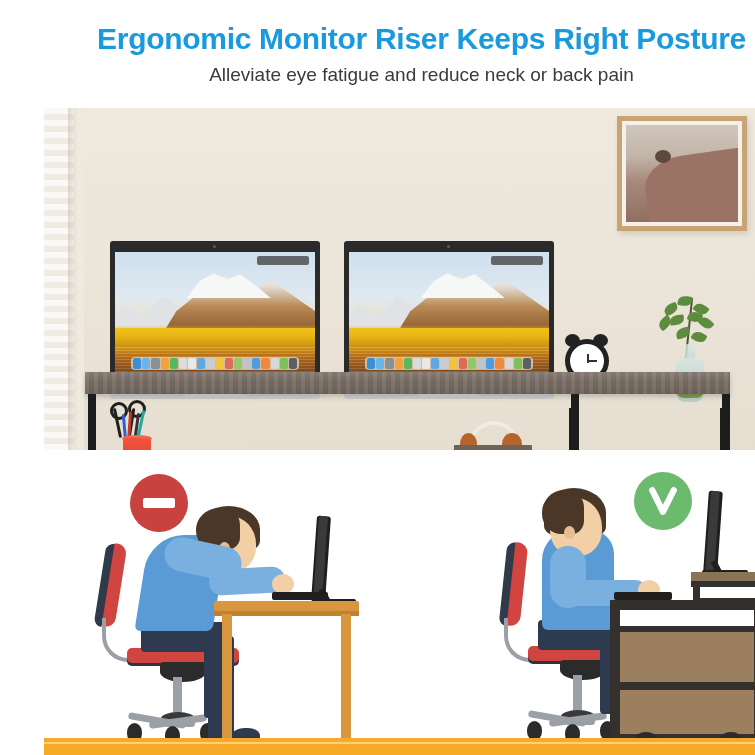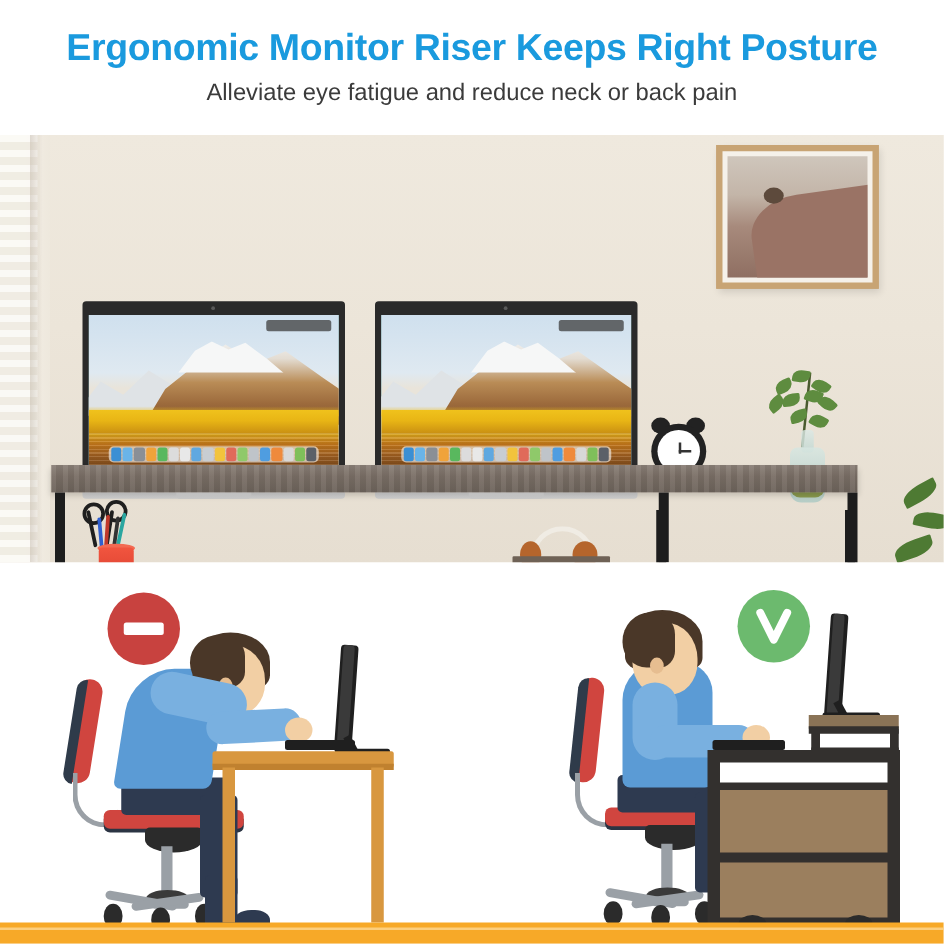--- a/index.html
+++ b/index.html
@@ -1,17 +1,17 @@
 <!DOCTYPE html>
 <html><head>
 <meta charset="utf-8">
 <style>
   html,body{margin:0;padding:0;background:#fff;}
   body{width:755px;height:755px;font-family:"Liberation Sans",sans-serif;overflow:hidden;}
-  .page{position:relative;width:684px;height:755px;background:#ffffff;}
+  .page{position:relative;width:684px;height:755px;background:#ffffff;margin-left:44px;}
 
   
   .header{position:absolute;left:0;top:0;width:755px;height:108px;background:#ffffff;}
   .title{position:absolute;left:0;top:22px;width:755px;text-align:center;
          font-size:30px;font-weight:bold;color:#1a9ade;letter-spacing:-0.3px;
          font-family:"Liberation Sans",sans-serif;white-space:nowrap;}
   .subtitle{position:absolute;left:0;top:64px;width:755px;text-align:center;
             font-size:19px;color:#3b3b3b;font-family:"Liberation Sans",sans-serif;}
 
   

